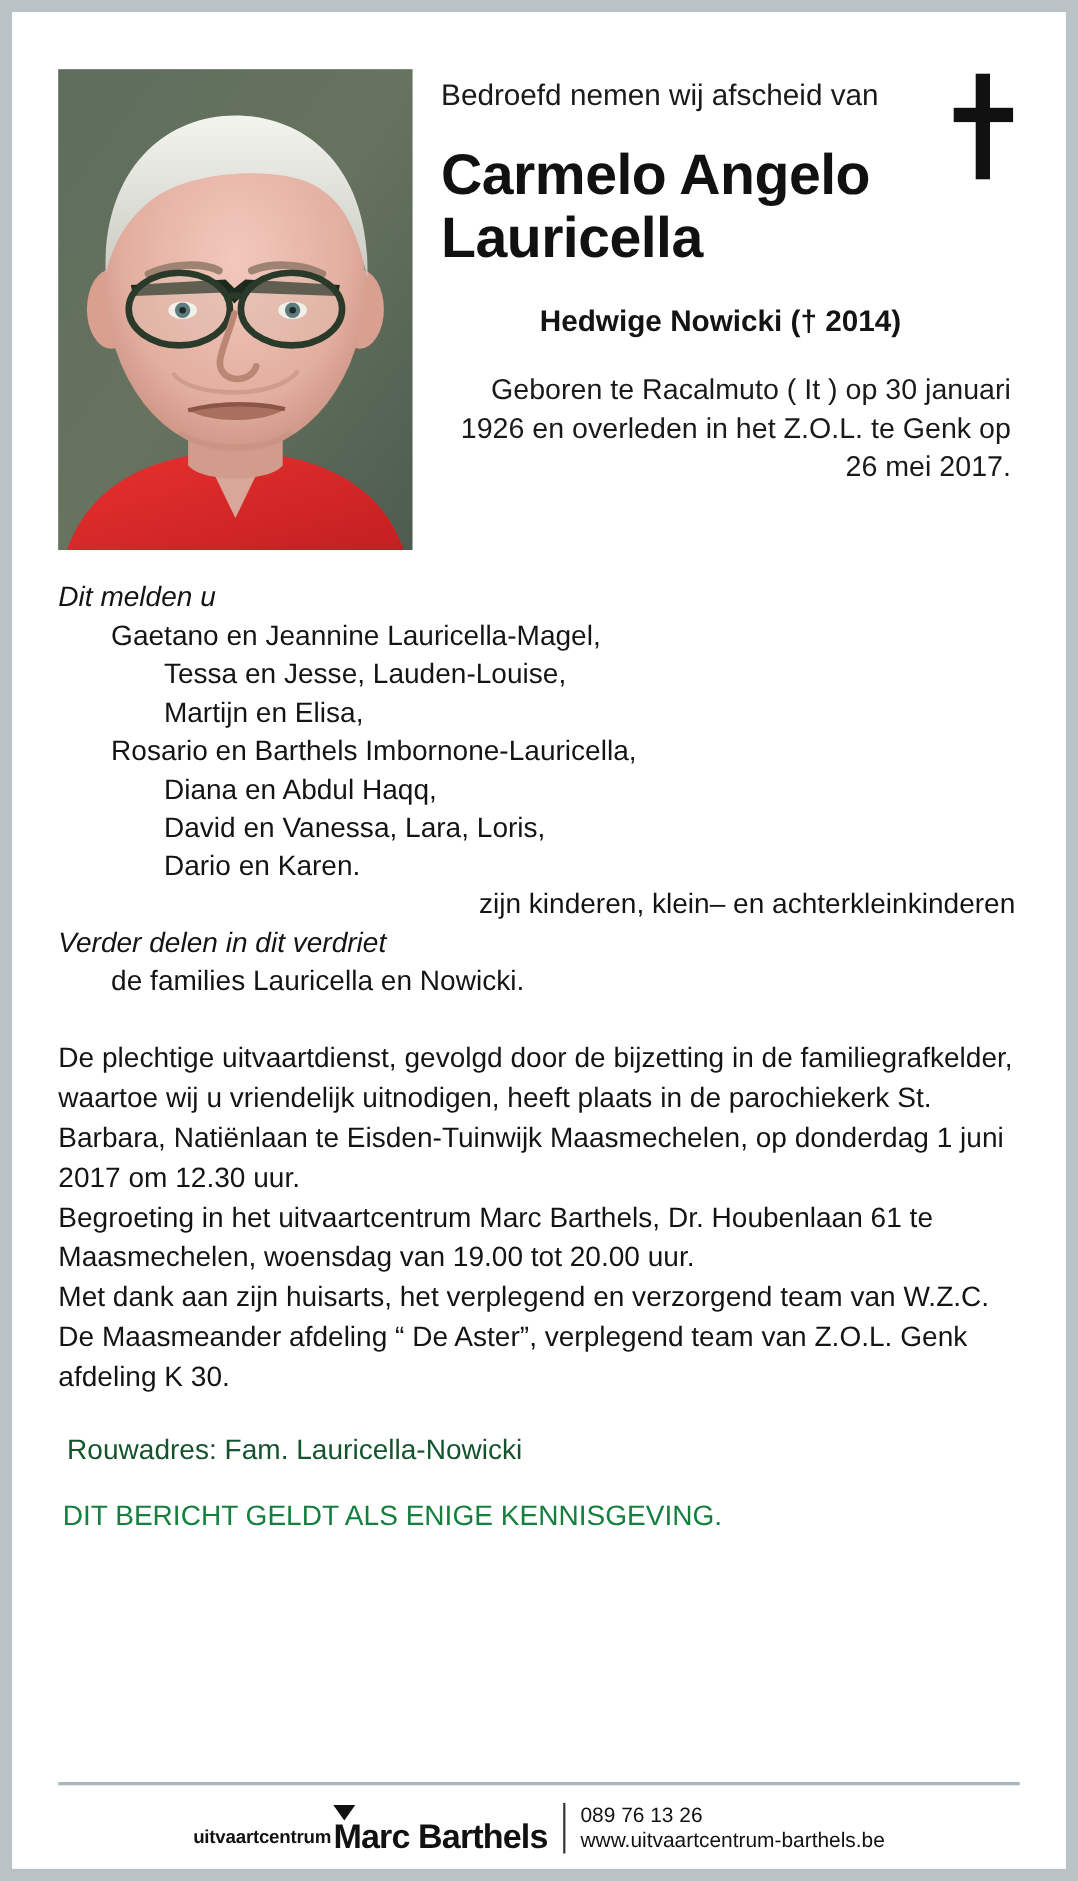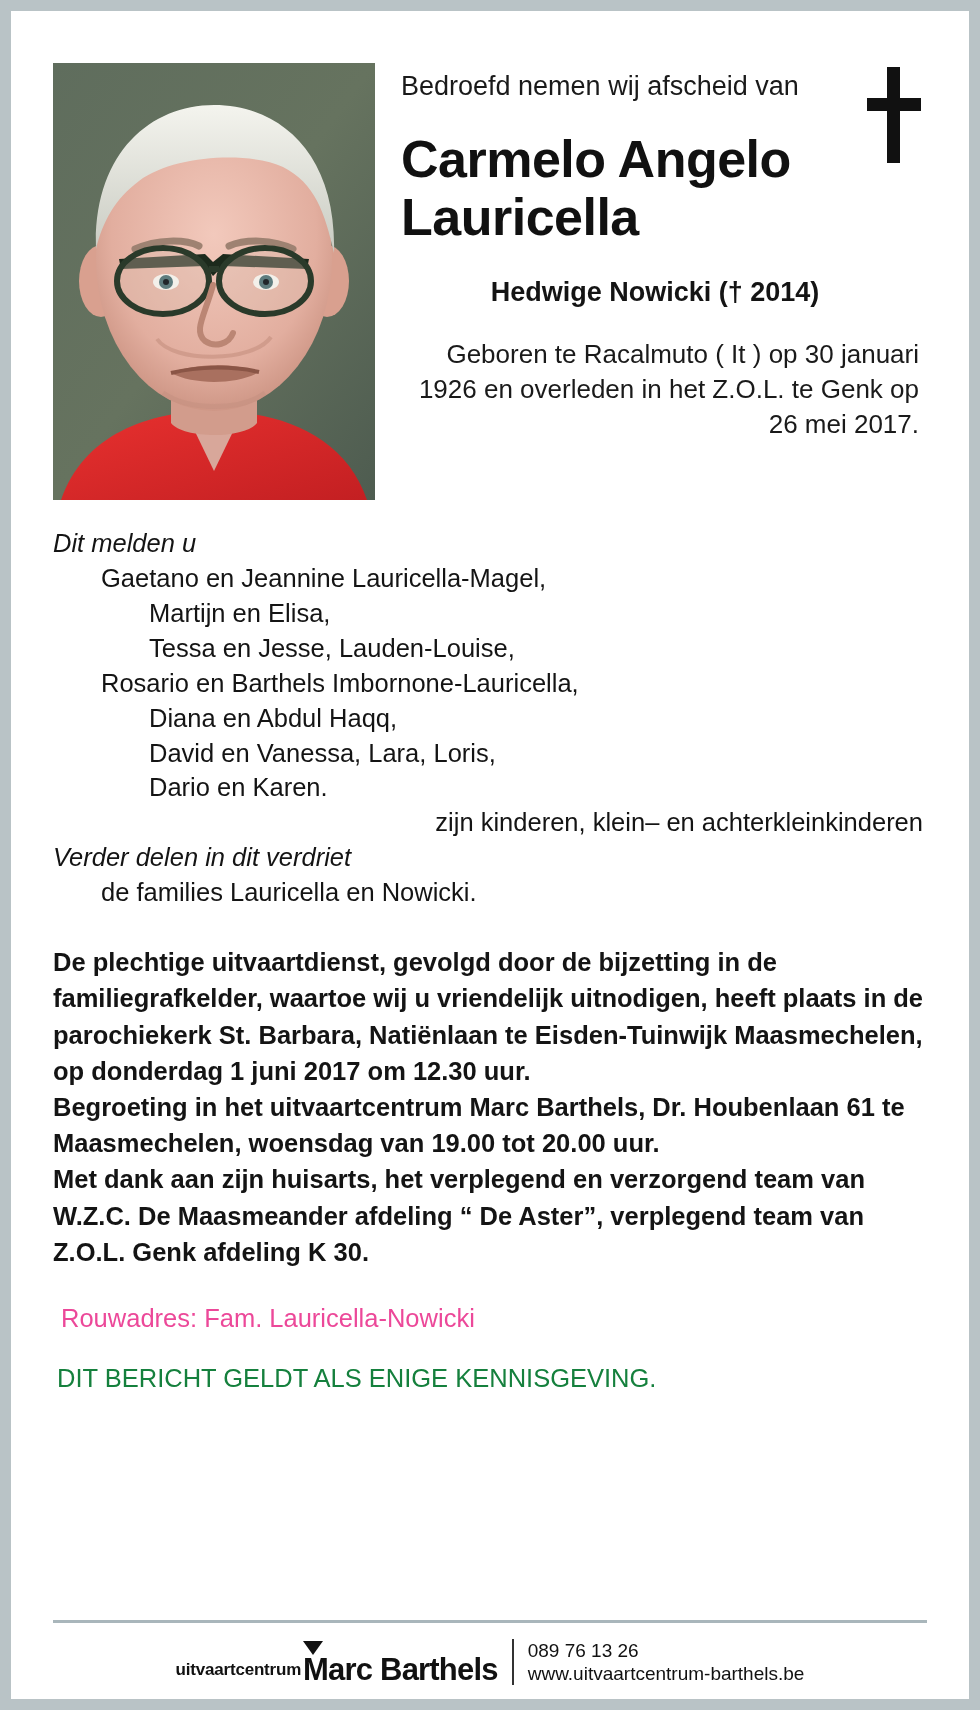--- a/index.html
+++ b/index.html
@@ -126,28 +126,28 @@
     padding-right: 4px;
   }
 
   
   .service {
     margin-top: 34px;
     font-size: 25.5px;
     line-height: 1.42;
     color: #141414;
   }
-  .service p { margin: 0; font-weight: bold; }
+  .service p { margin: 0; }
 
   
   .address {
     margin-top: 30px;
     font-size: 25.5px;
     line-height: 1.42;
-    color: #ec4899;
+    color: #14532d;
     padding-left: 8px;
   }
   .notice {
     margin-top: 28px;
     font-size: 25.5px;
     color: #15803d;
     padding-left: 4px;
   }
 
   
@@ -301,22 +301,22 @@
           <div>Hedwige Nowicki († 2014)</div>
         </div>
 
         <div class="birthdeath">Geboren te Racalmuto ( It ) op 30 januari 1926 en overleden in het Z.O.L. te Genk op 26 mei 2017.</div>
       </div>
     </div>
 
     <div class="family">
       <div class="fam-head">Dit melden u</div>
       <div class="fam-l1">Gaetano en Jeannine Lauricella-Magel,</div>
+      <div class="fam-l2">Tessa en Jesse, Lauden-Louise,</div>
       <div class="fam-l2">Martijn en Elisa,</div>
-      <div class="fam-l2">Tessa en Jesse, Lauden-Louise,</div>
       <div class="fam-l1">Rosario en Barthels Imbornone-Lauricella,</div>
       <div class="fam-l2">Diana en Abdul Haqq,</div>
       <div class="fam-l2">David en Vanessa, Lara, Loris,</div>
       <div class="fam-l2">Dario en Karen.</div>
       <div class="fam-right">zijn kinderen, klein– en achterkleinkinderen</div>
       <div class="fam-head">Verder delen in dit verdriet</div>
       <div class="fam-l1">de families Lauricella en Nowicki.</div>
     </div>
 
     <div class="service">

